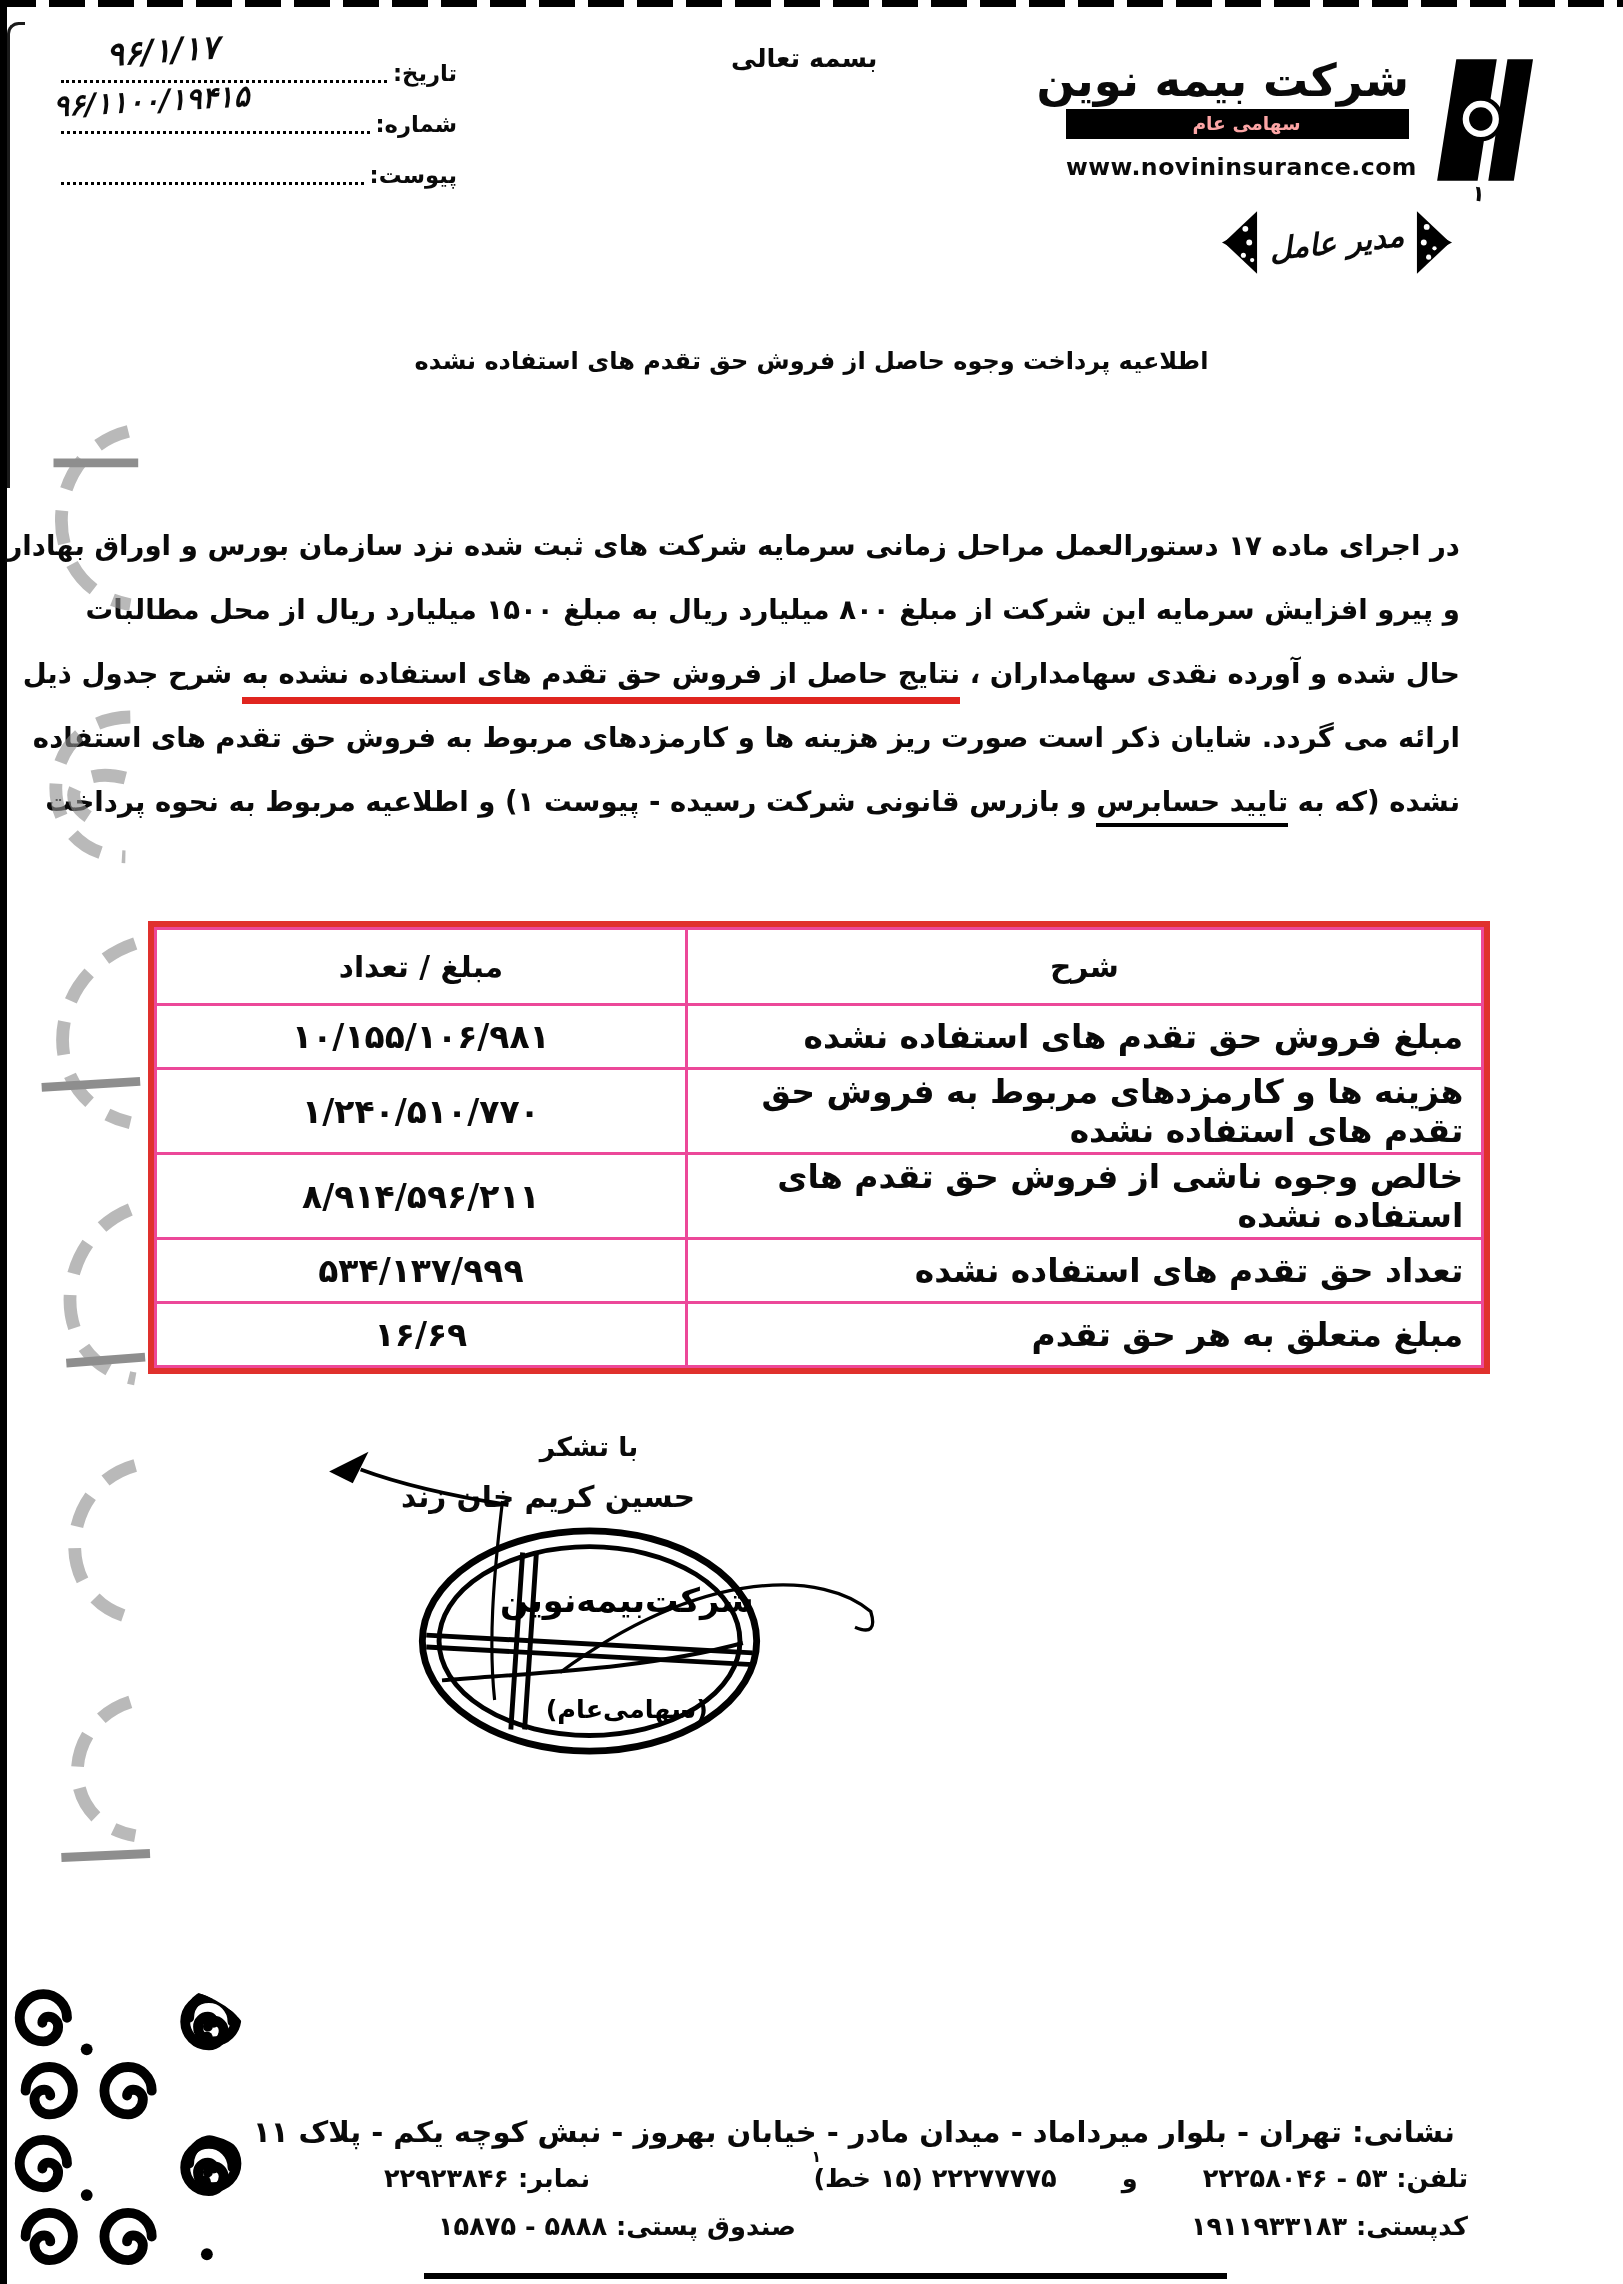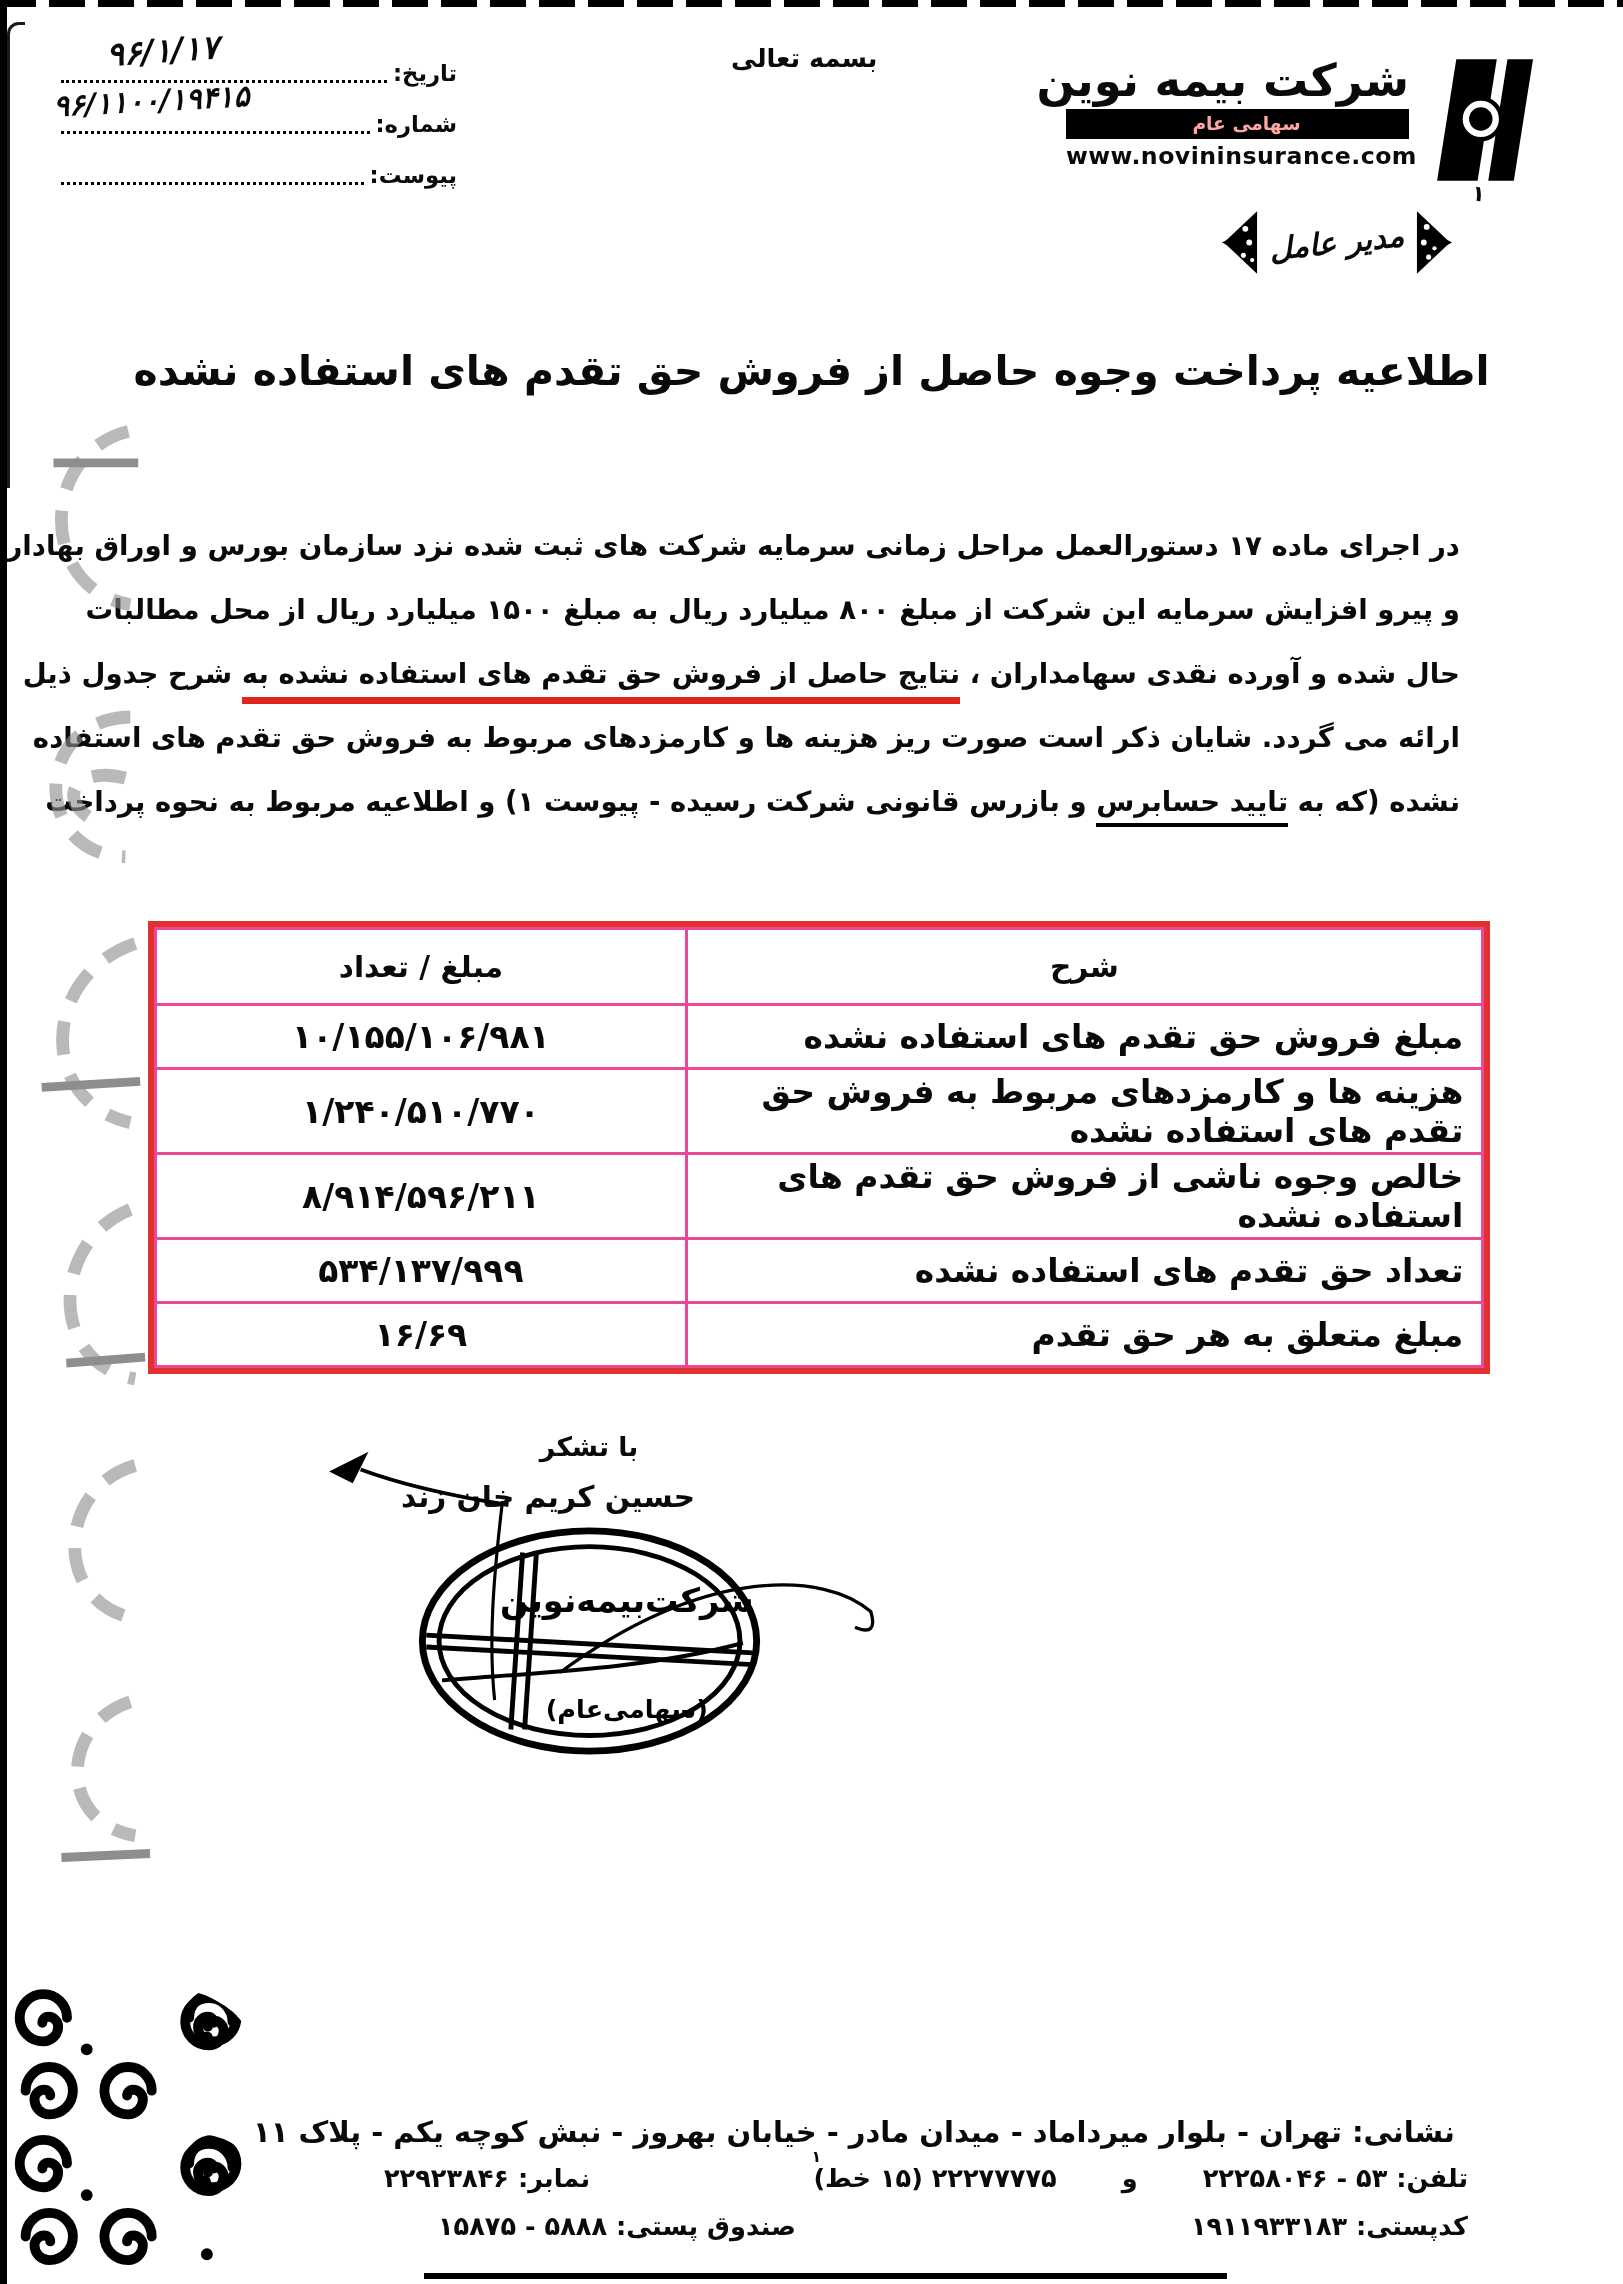--- a/index.html
+++ b/index.html
@@ -32,30 +32,30 @@
   .hw-number{left:2px;top:-17.7px;font-size:29.6px;letter-spacing:1px;transform:rotate(-3deg);}
 
   
   .bismillah{position:absolute;top:43px;left:731px;font-size:25.6px;direction:rtl;}
 
   
   .logo-block{position:absolute;top:55px;left:1066px;display:flex;align-items:flex-start;gap:15px;}
   .logo-texts{width:343px;text-align:center;}
   .company-name{font-size:45px;line-height:51px;direction:rtl;white-space:nowrap;}
   .company-type-bar{background:#000;color:#fca5a5;font-size:18.7px;line-height:29.6px;margin-top:3px;direction:rtl;padding-left:18px;}
-  .website{font-size:23.6px;margin-top:3px;letter-spacing:0.5px;direction:ltr;white-space:nowrap;}
+  .website{font-size:23.6px;margin-top:14px;letter-spacing:0.5px;direction:ltr;white-space:nowrap;}
   .logo-mark{flex:0 0 auto;}
 
   
   .md-stamp{position:absolute;top:209px;left:1220px;width:234px;display:flex;align-items:center;justify-content:space-between;}
   .md-text{font-size:30.5px;font-style:italic;direction:rtl;transform:rotate(-6deg);white-space:nowrap;}
 
   
   .doc-title{position:absolute;top:347px;left:0;width:1623px;margin:0;text-align:center;
-    font-size:41px;direction:rtl;letter-spacing:0;}
+    font-size:24px;direction:rtl;letter-spacing:0;}
 
   
   .body-text{position:absolute;top:516px;left:165px;width:1295px;direction:rtl;font-size:27.6px;}
   .body-line{height:64px;line-height:59px;text-align:justify;text-align-last:justify;white-space:nowrap;}
   .body-line.last{text-align:right;text-align-last:right;}
   .red-underline{border-bottom:7.9px solid #e0251f;padding-bottom:6.9px;}
   .black-underline{border-bottom:4.9px solid #000;padding-bottom:5px;}
 
   
   .table-wrap{position:absolute;top:921px;left:148px;width:1330px;border:6.9px solid #e0312d;direction:rtl;}

